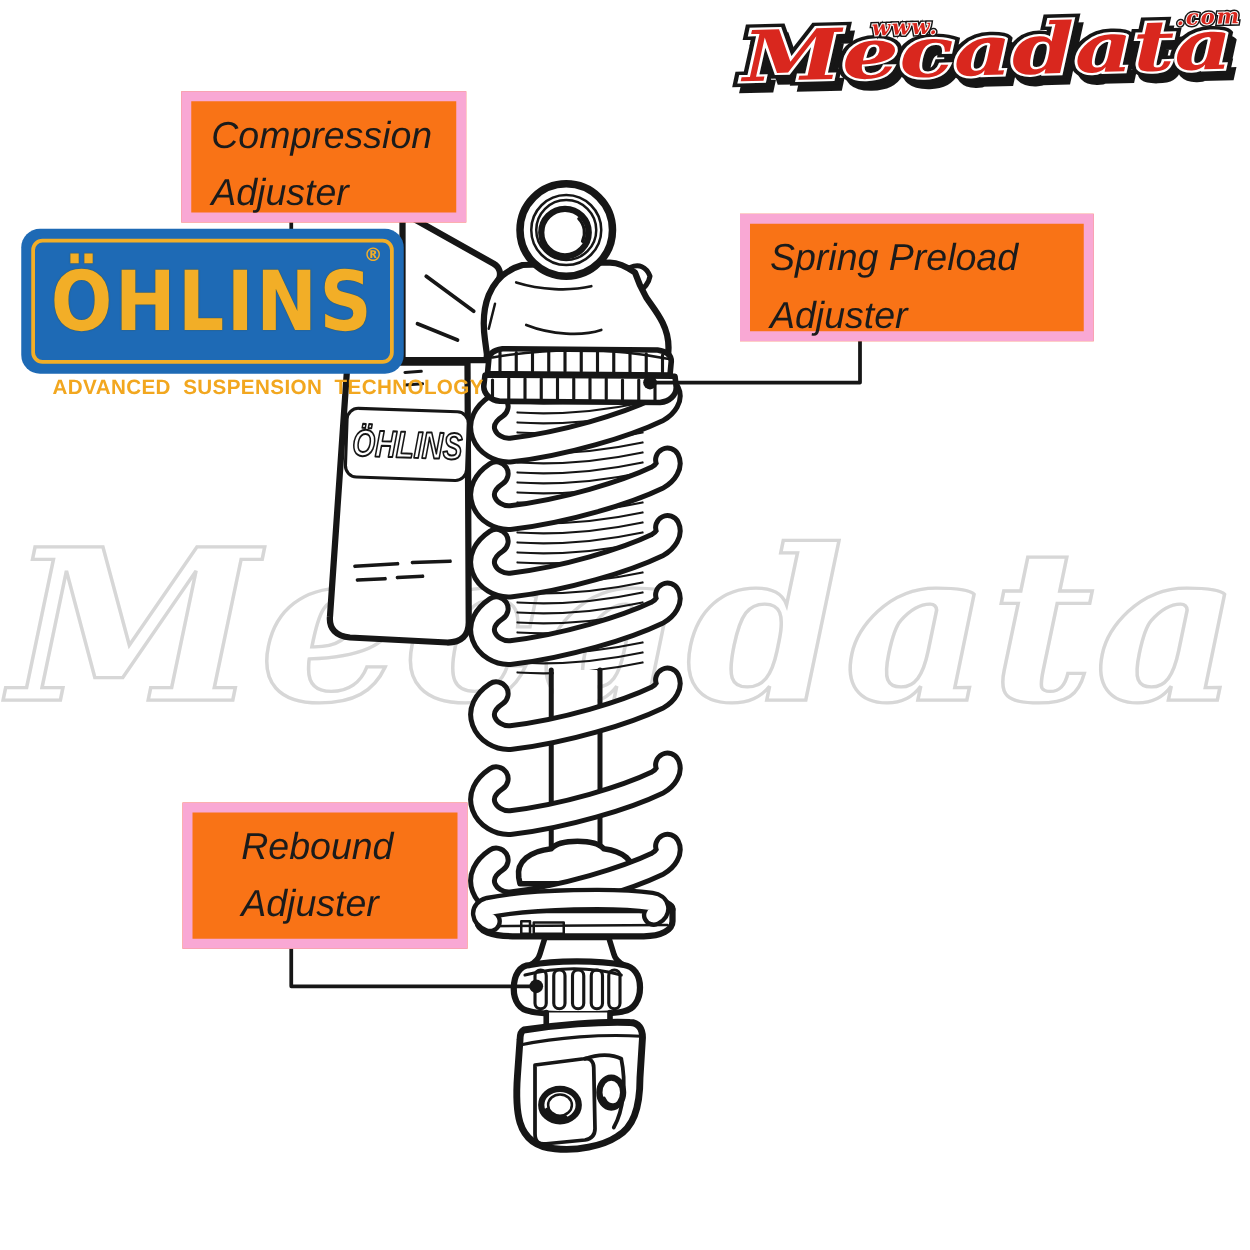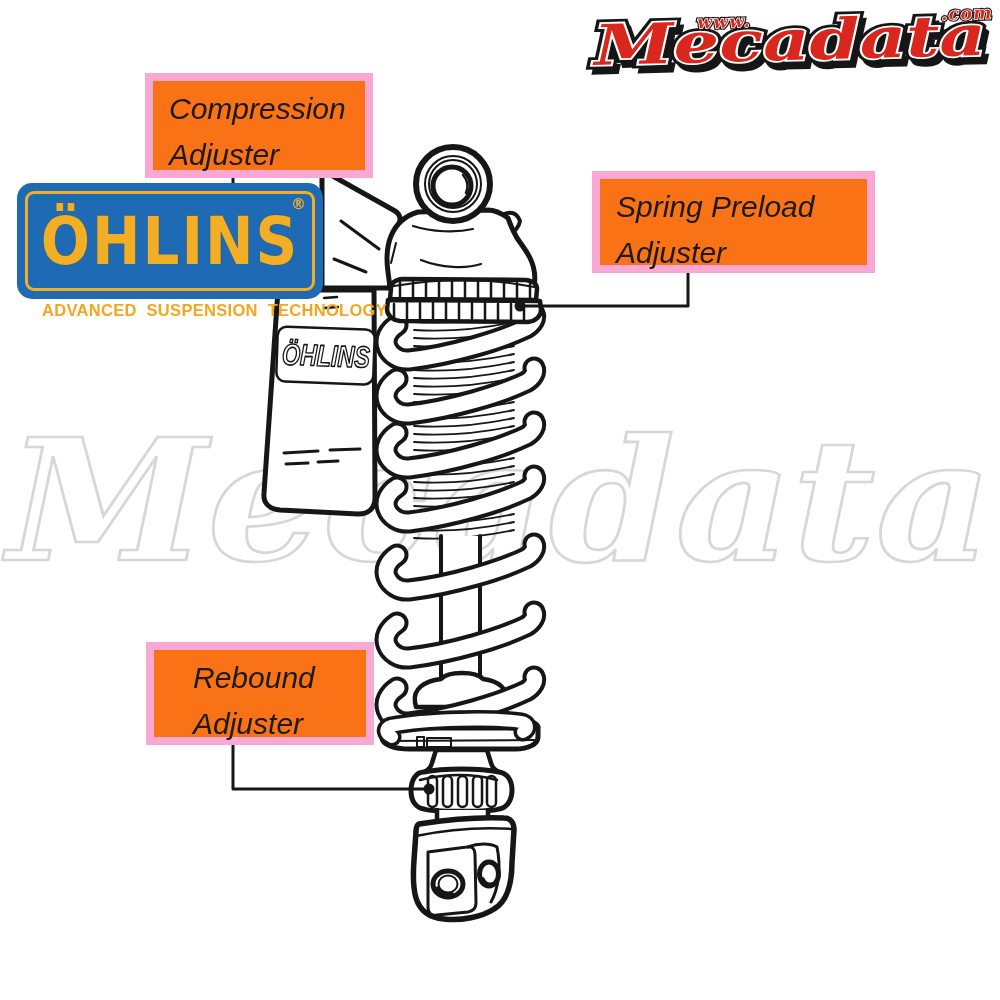--- a/index.html
+++ b/index.html
@@ -8,21 +8,21 @@
   .stage { position:absolute; inset:0; width:1000px; height:1000px; background:#fff; }
 
   svg.layer { position:absolute; left:0; top:0; }
 
   
   .callout { position:absolute; background:#f97316; border:8px solid #f9a8d4; box-sizing:border-box;
              font-family:"Liberation Sans", sans-serif; font-style:italic; font-size:30px;
              color:#1b1b1b; padding:5px 0 0 16px; line-height:46px; z-index:30; }
   #callout-compression    { left:145px; top:73px;  width:228px; height:105px; }
   #callout-spring-preload { left:564px; top:171px; width:283px; height:102px;margin-left:28px; }
-  #callout-rebound        { left:146px; top:642px; width:228px; height:103px;padding-left:39px; }
+  #callout-rebound        { left:146px; top:642px; width:228px; height:117px;padding-left:39px; }
 
   
   .ohlins-badge { position:absolute; left:17px; top:183px; width:306px; height:116px;
                   background:#1e6ab5; border-radius:15px; z-index:40;
                   box-shadow:0 0 0 1px #14529200; }
   .ohlins-inner { position:absolute; left:8px; top:8px; right:8px; bottom:8px;
                   border:3px solid #f2ae27; border-radius:9px;
                   display:flex; align-items:center; justify-content:center; }
   .ohlins-word  { font-family:"DejaVu Sans", sans-serif; font-weight:bold; font-size:58px;
                   letter-spacing:2px; color:#f2ae27; transform:scaleY(1.14);

